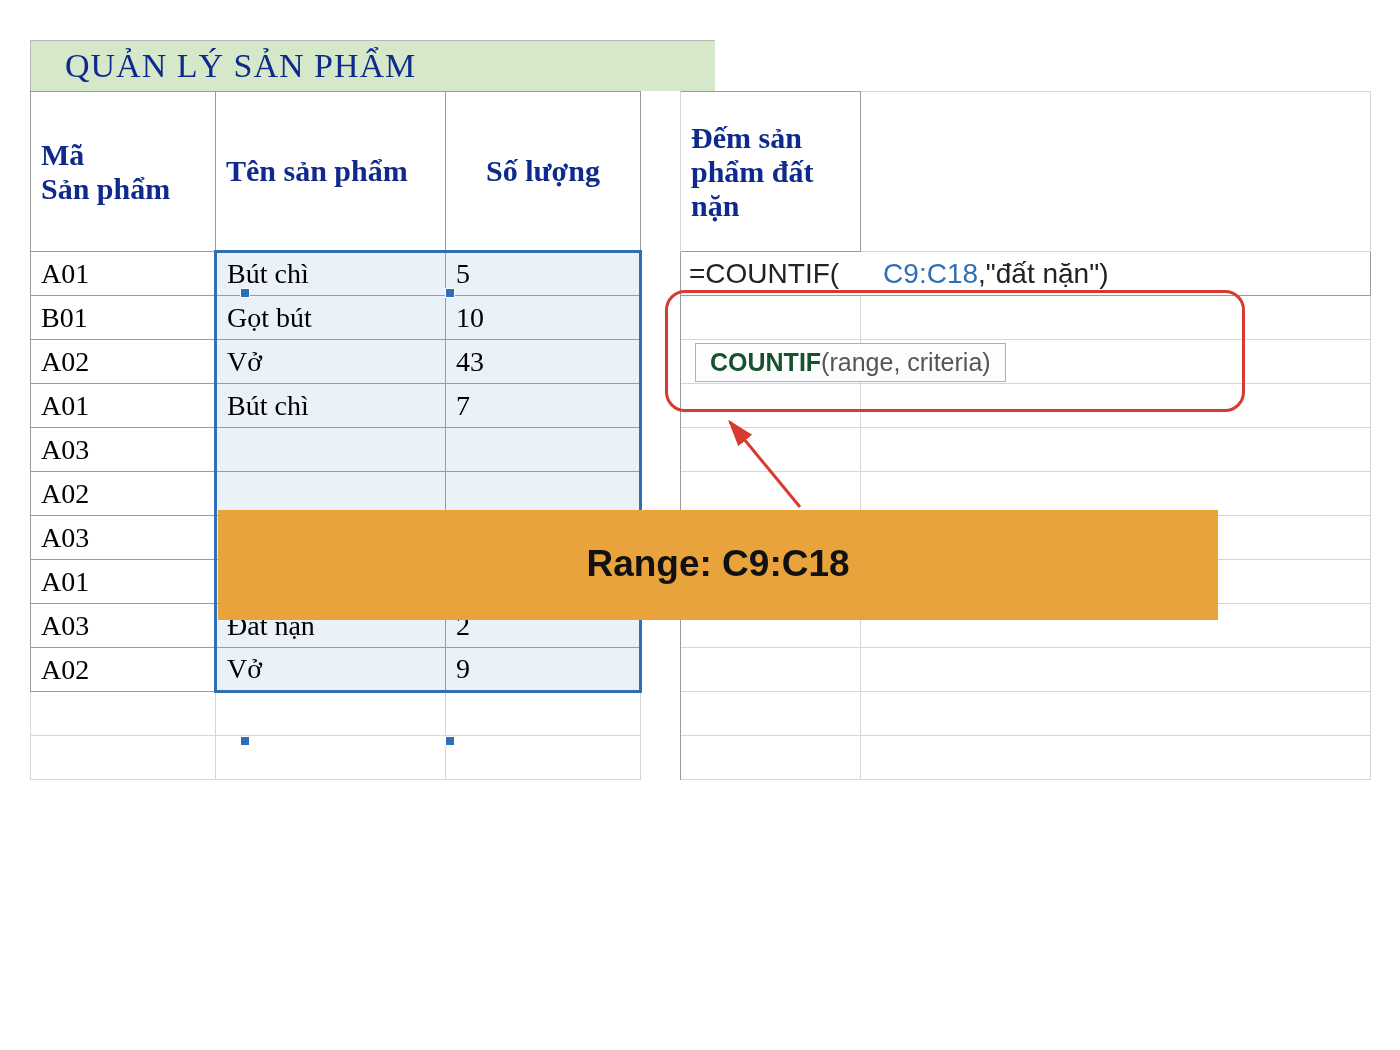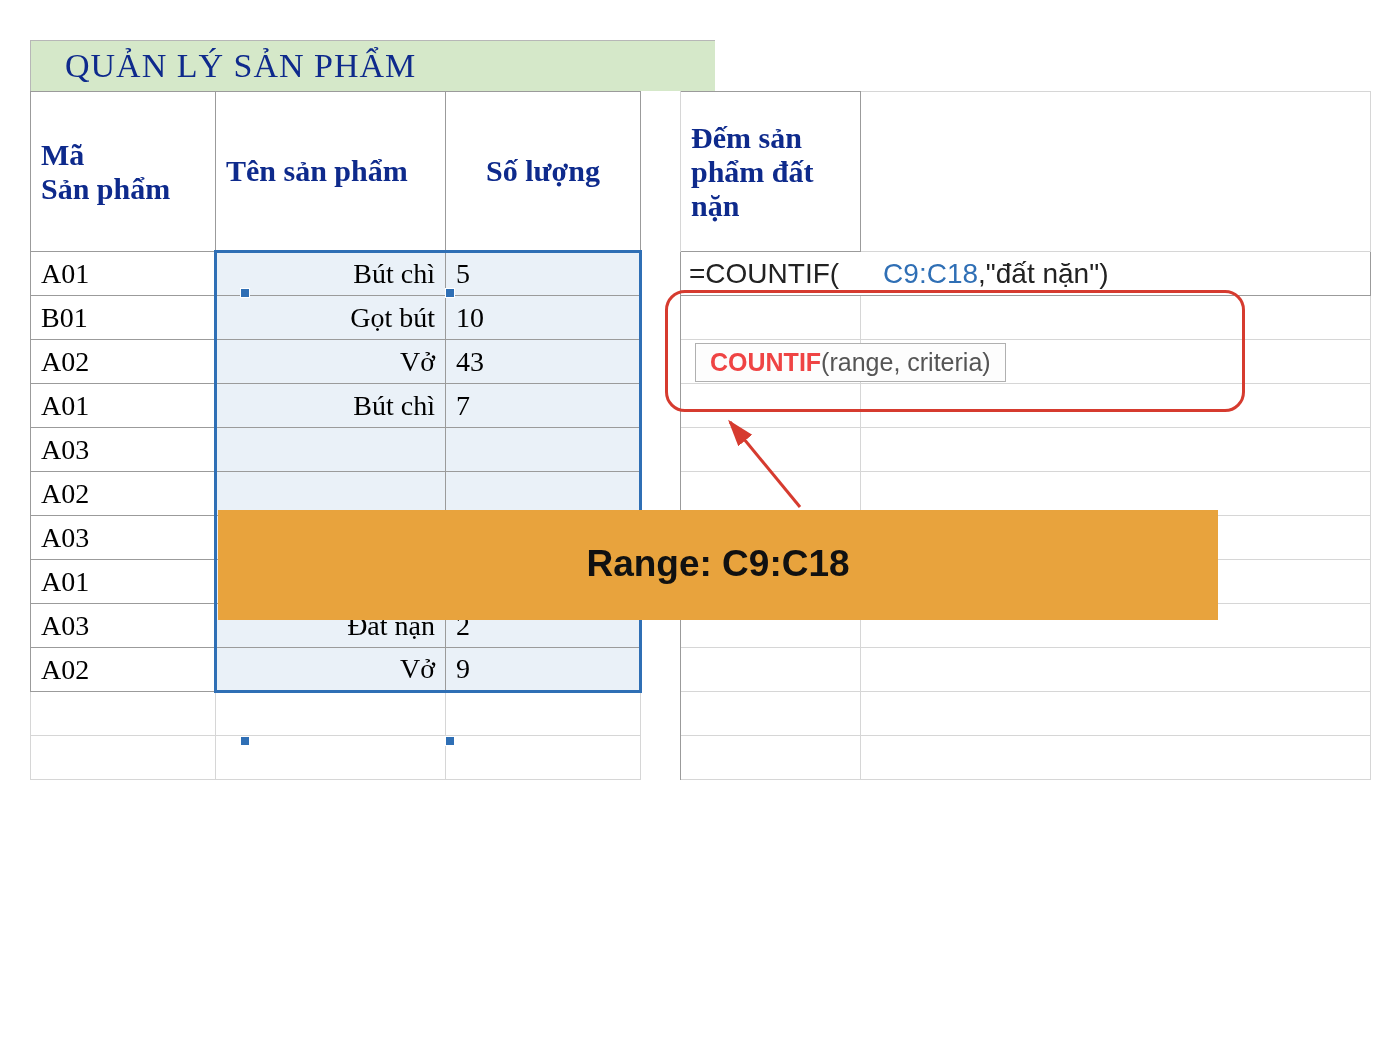--- a/index.html
+++ b/index.html
@@ -43,21 +43,21 @@
   }
   table.grid th {
     color: #0e2a8c;
     font-weight: bold;
     font-size: 30px;
     height: 160px;
     vertical-align: middle;
     text-align: left;
   }
   .col-a { width: 185px; text-align: left; }
-  .col-b { width: 230px; text-align: right; }
+  .col-b { width: 230px; text-align: left; }
   .col-c { width: 195px; text-align: left; padding-left: 6px; }
   .col-gap { width: 40px; }
   .col-d { width: 180px; text-align: center; }
   .col-e { width: 510px; }
 
   .sel-col {
     background: #eaf1f8 !important;
   }
   .sel-border-top { border-top: 3px solid #2f6fb5 !important; }
   .sel-border-bottom { border-bottom: 3px solid #2f6fb5 !important; }
@@ -77,21 +77,21 @@
     position: absolute;
     left: 695px;
     top: 343px;
     border: 1px solid #b0b0b0;
     background: #fdfdfd;
     font-family: "Segoe UI", Arial, sans-serif;
     font-size: 25px;
     padding: 4px 14px;
     color: #555;
   }
-  .tooltip-box .bold { font-weight: bold; color: #ef4444; }
+  .tooltip-box .bold { font-weight: bold; color: #14532d; }
 
   .red-hl {
     position: absolute;
     left: 665px;
     top: 290px;
     width: 580px;
     height: 122px;
     border: 3px solid #d63b2f;
     border-radius: 20px;
     pointer-events: none;

